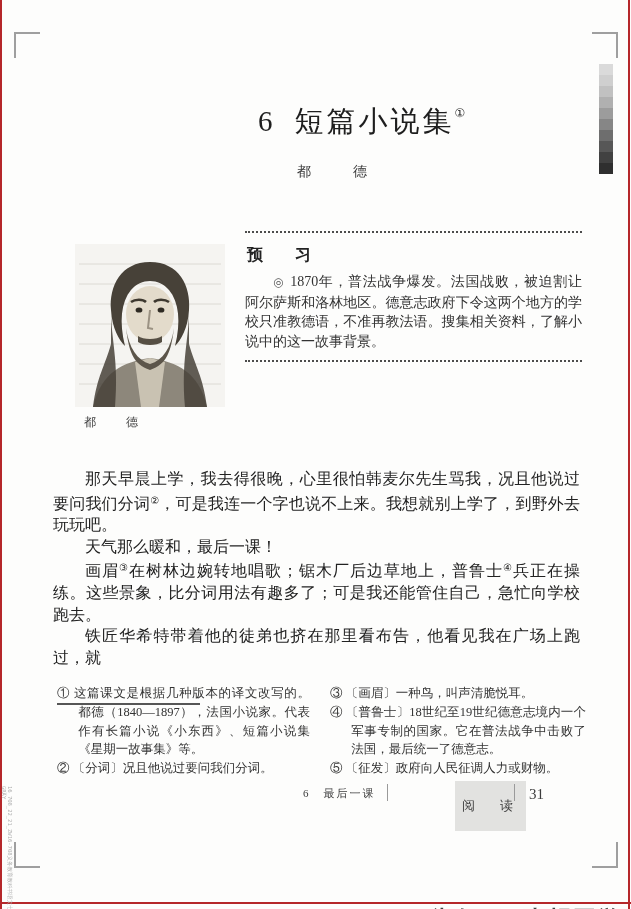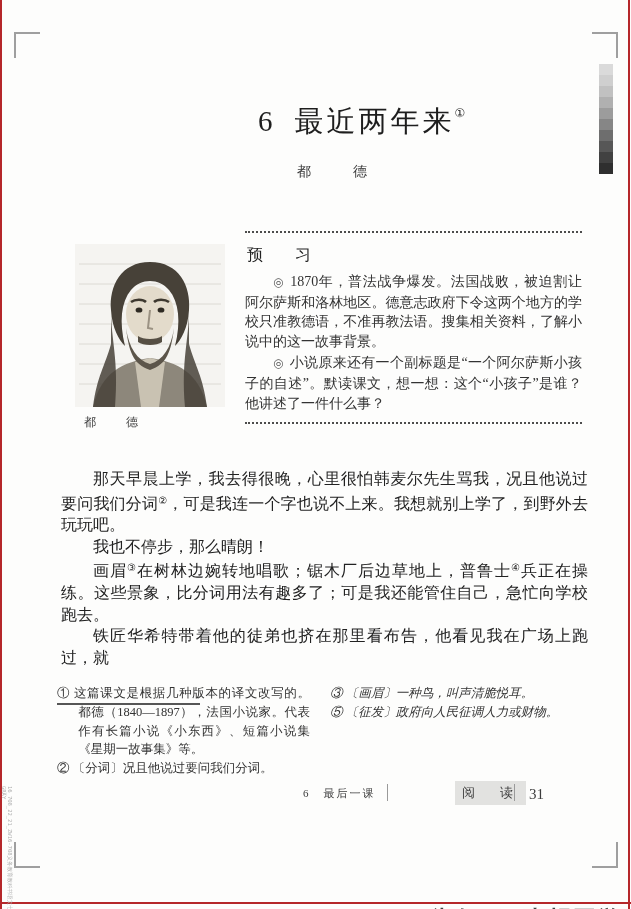--- a/index.html
+++ b/index.html
@@ -27,40 +27,40 @@
   .title{position:absolute;left:258px;top:102px;font-size:29px;letter-spacing:3px;color:#1e1e1e;white-space:nowrap;}
   .title .num{margin-right:22px;letter-spacing:0;}
   .title sup{font-size:12px;vertical-align:14px;letter-spacing:0;}
   .author{position:absolute;left:297px;top:163px;font-size:14px;letter-spacing:14px;color:#3a3a3a;white-space:nowrap;}
   
   .portrait{position:absolute;left:75px;top:244px;width:150px;height:163px;}
   .portrait-caption{position:absolute;left:84px;top:414px;font-size:12px;letter-spacing:9px;color:#444;}
   
   .preview{position:absolute;left:245px;top:231px;width:337px;}
   .dotted{border:0;border-top:2px dotted #4c4c4c;margin:0;height:0;}
-  .pv-head{margin:12px 0 6px 2px;font-size:16px;font-weight:normal;letter-spacing:8px;color:#222;}
+  .pv-head{margin:12px 0 6px 2px;font-size:16px;font-weight:bold;letter-spacing:8px;color:#222;}
   .pv-item{margin:0 0 2px 0;font-size:14px;line-height:19.6px;color:#333;text-align:justify;}
   .pv-item .pv-bullet{margin:0 6px 0 28px;font-size:12px;color:#555;}
   .preview .dotted.bottom{margin-top:9px;}
   
-  .bodytext{position:absolute;left:61px;top:468px;width:527px;}
+  .bodytext{position:absolute;left:53px;top:468px;width:527px;}
   .bodytext p{margin:0;font-size:16px;line-height:21.6px;text-indent:2em;text-align:justify;color:#222;}
   .bodytext sup{font-size:10px;vertical-align:5px;}
   
   .fn-divider{position:absolute;left:57px;top:703px;width:143px;border-top:2px solid #565656;}
   .footnotes{position:absolute;top:684px;font-size:12.5px;line-height:18.8px;color:#333;}
   .footnotes.colL{left:57px;width:253px;}
-  .footnotes.colR{left:330px;width:256px;font-style:italic;}
+  .footnotes.colR{left:330px;width:256px;}
   .footnotes p{margin:0;padding-left:1.7em;text-indent:-1.7em;text-align:justify;}
   
   .footer-lesson{position:absolute;left:303px;top:786px;font-size:11px;color:#3c3c3c;letter-spacing:2px;white-space:nowrap;}
   .footer-sep{position:absolute;width:1px;height:17px;background:#9a9a9a;}
   .footer-sep.s1{left:387px;top:784px;}
   .footer-sep.s2{left:514px;top:784px;}
-  .footer-section{position:absolute;left:455px;top:781px;padding:3px 7px;background:#e2e2e0;font-size:13px;letter-spacing:6px;color:#3c3c3c;white-space:nowrap;text-align:center;}
+  .footer-section{position:absolute;left:455px;top:781px;padding:16px 7px;background:#e2e2e0;font-size:13px;letter-spacing:6px;color:#3c3c3c;white-space:nowrap;text-align:center;}
   .footer-page{position:absolute;left:529px;top:786px;font-size:15px;color:#3c3c3c;}
   
   .side-meta{position:absolute;left:13px;top:786px;transform:rotate(90deg);transform-origin:0 0;
     font-family:"DejaVu Sans Mono","Liberation Mono",monospace;font-size:5.5px;line-height:6px;color:#b0b0b0;white-space:nowrap;}
   
   .watermark{position:absolute;right:10px;top:904px;font-size:23px;font-weight:600;color:#3f3f3f;
     font-family:"Liberation Sans","DejaVu Sans",sans-serif;letter-spacing:1px;
     text-shadow:1.5px 1.5px 0 #ffffff,-1px -1px 0 #ffffff,1px -1px 0 #ffffff,-1px 1px 0 #ffffff;}
 </style>
 </head>
@@ -82,21 +82,21 @@
       <div style="background: rgb(176, 176, 176);"></div>
       <div style="background: rgb(156, 156, 156);"></div>
       <div style="background: rgb(134, 134, 134);"></div>
       <div style="background: rgb(110, 110, 110);"></div>
       <div style="background: rgb(87, 87, 87);"></div>
       <div style="background: rgb(65, 65, 65);"></div>
       <div style="background: rgb(47, 47, 47);"></div>
     </div>
 
   <div class="title">
-    <span class="num">6</span><span>最近两年来</span><sup>①</sup>
+    <span class="num">6</span><span>短篇小说集</span><sup>①</sup>
   </div>
   <div class="author">都　德</div>
 
   <div class="portrait">
     <svg width="150" height="163" viewBox="0 0 150 163" xmlns="http://www.w3.org/2000/svg">
       <rect x="0" y="0" width="150" height="163" fill="#f5f4f1"></rect>
       <g stroke="#dcdad4" stroke-width="1">
         <line x1="4" y1="20" x2="146" y2="20"></line>
           <line x1="4" y1="40" x2="146" y2="40"></line>
         <line x1="4" y1="60" x2="146" y2="60"></line>
@@ -120,39 +120,39 @@
       <path d="M114,66 C114,96 106,116 110,163 L132,163 C128,132 120,122 114,100 Z" fill="#474138" opacity="0.85"></path>
     </svg>
   </div>
   <div class="portrait-caption">都　德</div>
 
   <div class="preview">
     <hr class="dotted top">
     <div class="pv-head">预　习</div>
     <div>
         <p class="pv-item"><span class="pv-bullet">◎</span><span>1870年，普法战争爆发。法国战败，被迫割让阿尔萨斯和洛林地区。德意志政府下令这两个地方的学校只准教德语，不准再教法语。搜集相关资料，了解小说中的这一故事背景。</span></p>
-        <p class="pv-item"><span class="pv-bullet">◎</span><span>小说原来还有一个副标题是“一个阿尔萨斯小孩子的自述”。默读课文，想一想：这个“小孩子”是谁？他讲述了一件什么事？</span></p>
       </div>
     <hr class="dotted bottom">
   </div>
 
   <div class="bodytext">
       <p><span>那天早晨上学，我去得很晚，心里很怕韩麦尔先生骂我，况且他说过要问我们分词</span><sup>②</sup><span>，可是我连一个字也说不上来。我想就别上学了，到野外去玩玩吧。</span></p>
-      <p><span>我也不停步，那么晴朗！</span></p>
+      <p><span>天气那么暖和，最后一课！</span></p>
       <p><span>画眉</span><sup>③</sup><span>在树林边婉转地唱歌；锯木厂后边草地上，普鲁士</span><sup>④</sup><span>兵正在操练。这些景象，比分词用法有趣多了；可是我还能管住自己，急忙向学校跑去。</span></p>
       <p><span>铁匠华希特带着他的徒弟也挤在那里看布告，他看见我在广场上跑过，就</span></p>
     </div>
 
   <div class="fn-divider"></div>
   <div class="footnotes colL">
       <p>① 这篇课文是根据几种版本的译文改写的。都德（1840—1897），法国小说家。代表作有长篇小说《小东西》、短篇小说集《星期一故事集》等。</p>
       <p>② 〔分词〕况且他说过要问我们分词。</p>
     </div>
   <div class="footnotes colR">
       <p>③ 〔画眉〕一种鸟，叫声清脆悦耳。</p>
+      <p>④ 〔普鲁士〕18世纪至19世纪德意志境内一个军事专制的国家。它在普法战争中击败了法国，最后统一了德意志。</p>
       <p>⑤ 〔征发〕政府向人民征调人力或财物。</p>
     </div>
 
   <div class="footer-lesson">6　最后一课</div>
   <div class="footer-sep s1"></div>
   <div class="footer-section">阅　读</div>
   <div class="footer-sep s2"></div>
   <div class="footer-page">31</div>
 
   <div class="side-meta">

